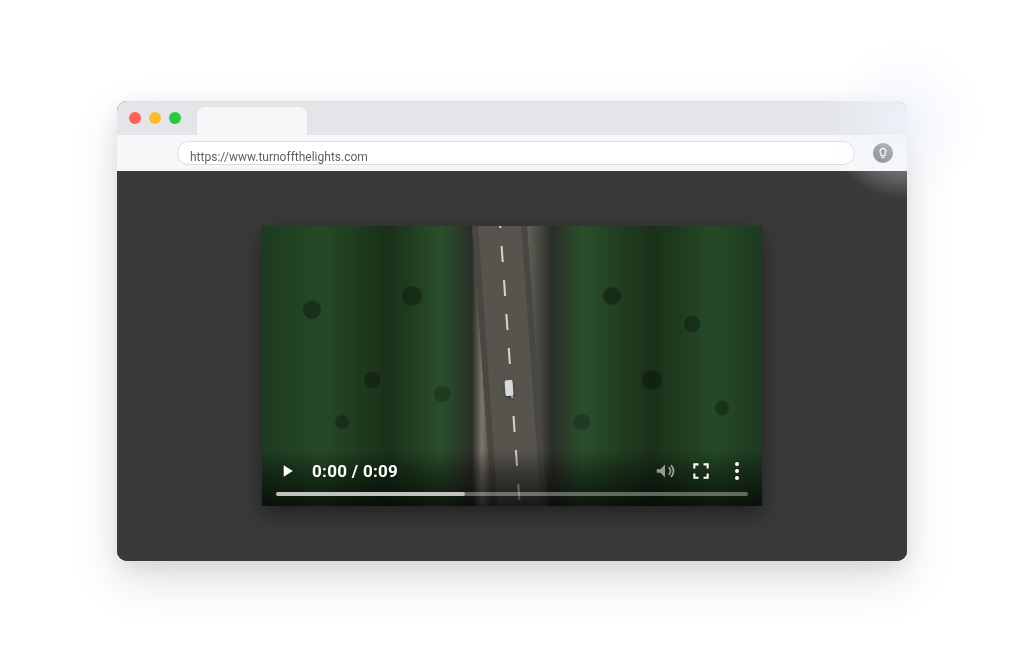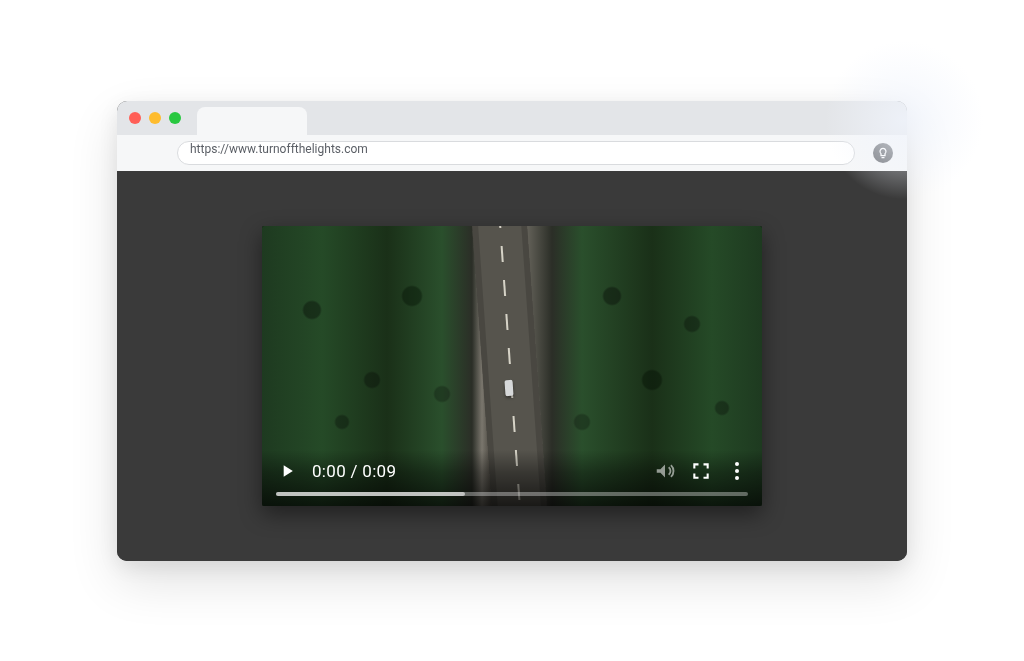--- a/index.html
+++ b/index.html
@@ -65,21 +65,21 @@
   .addressbar {
     flex: 1;
     height: 24px;
     background: #ffffff;
     border: 1px solid #d9dbde;
     border-radius: 12px;
     padding: 0 12px;
     font-size: 12px;
     color: #5b5f66;
     display: flex;
-    align-items: flex-start;
+    align-items: flex-end;
   }
   .ext-icon {
     width: 20px; height: 20px;
     background: #6b6e73;
     border-radius: 50%;
     display: flex; align-items:center; justify-content:center;
     color:#fff;
     margin-left: 8px;
   }
   .viewport {
@@ -169,21 +169,21 @@
   .ctrl-icon {
     width:22px; height:22px;
     display:flex; align-items:center; justify-content:center;
     color:#fff;
     cursor:pointer;
   }
   .ctrl-icon.dim { color: rgba(255,255,255,0.55); }
   .time {
     color:#fff;
     font-size:17px;
-    font-weight:400;
+    font-weight:700;
     letter-spacing:0.3px;
   }
   .spacer { flex:1; }
   .progress-track {
     height:4px;
     background: rgba(255,255,255,0.35);
     border-radius:2px;
     position:relative;
     cursor:pointer;
   }

